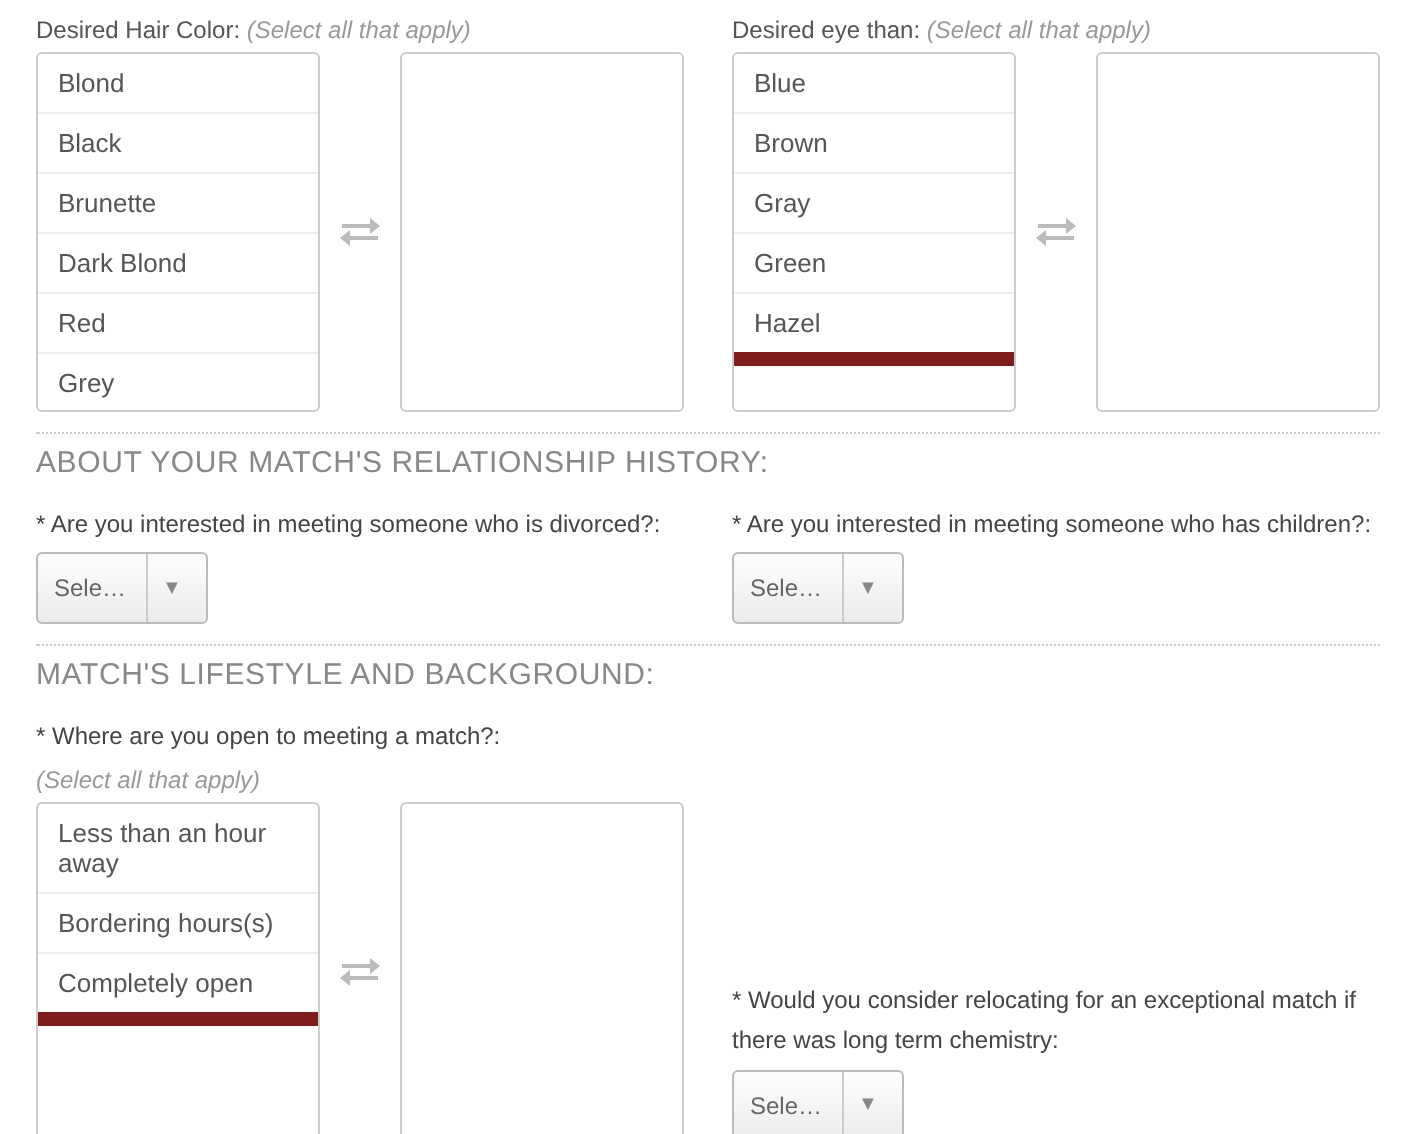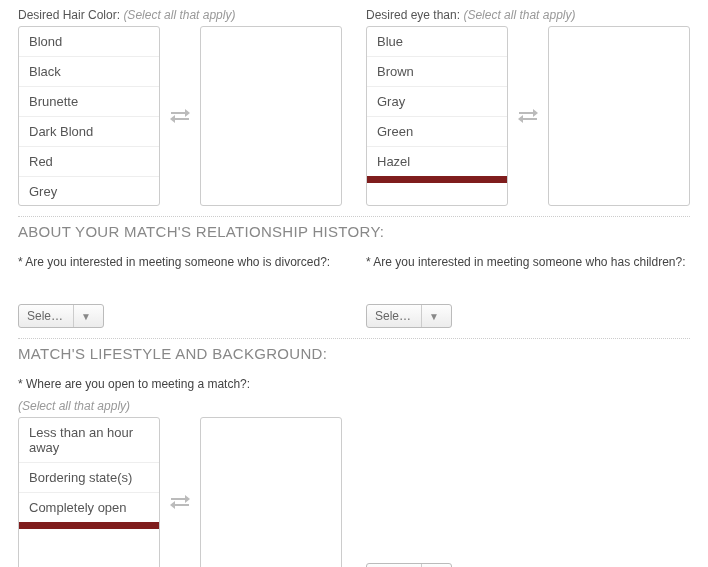--- a/index.html
+++ b/index.html
@@ -64,25 +64,24 @@
     line-height: 1.7;
     margin-bottom: 4px;
   }
 
   .select {
     display: inline-flex;
     align-items: center;
     border: 1px solid #bbb;
     border-radius: 3px;
     background: linear-gradient(#fdfdfd, #ececec);
-    height: 24px;
+    height: 36px;
     overflow: hidden;
     cursor: pointer;
     min-width: 86px;
-    margin-top: 28px;
   }
   .select .val {
     padding: 0 8px;
     color: #666;
     font-size: 12px;
     white-space: nowrap;
     overflow: hidden;
     text-overflow: ellipsis;
     max-width: 54px;
   }
@@ -170,30 +169,31 @@
 <hr class="section-divider">
 <h3 class="section">MATCH'S LIFESTYLE AND BACKGROUND:</h3>
 
 <div class="row">
   <div class="col">
     <div class="q-label">* Where are you open to meeting a match?:</div>
     <div class="hint" style="margin-bottom:4px;">(Select all that apply)</div>
     <div class="dual">
       <div class="listbox short">
         <div class="opt">Less than an hour away</div>
-        <div class="opt">Bordering state(s)</div>
+        <div class="opt">Bordering hours(s)</div>
         <div class="opt">Completely open</div>
       </div>
       <div class="swap-icon">
         <svg width="22" height="14" viewBox="0 0 22 14">
             <path d="M2 4 L16 4 L16 1 L21 5 L16 9 L16 6 L2 6 Z M20 10 L6 10 L6 7 L1 11 L6 15 L6 12 L20 12 Z" fill="#bbb" transform="translate(0,-1)"></path>
           </svg>
       </div>
       <div class="listbox short"></div>
     </div>
   </div>
   <div class="col">
+    <div class="q-label">* Would you consider relocating for an exceptional match if there was long term chemistry:</div>
     <div class="select">
       <span class="val">Select ...</span>
       <span class="caret">▼</span>
     </div>
   </div>
 </div>
 
 </body></html>

